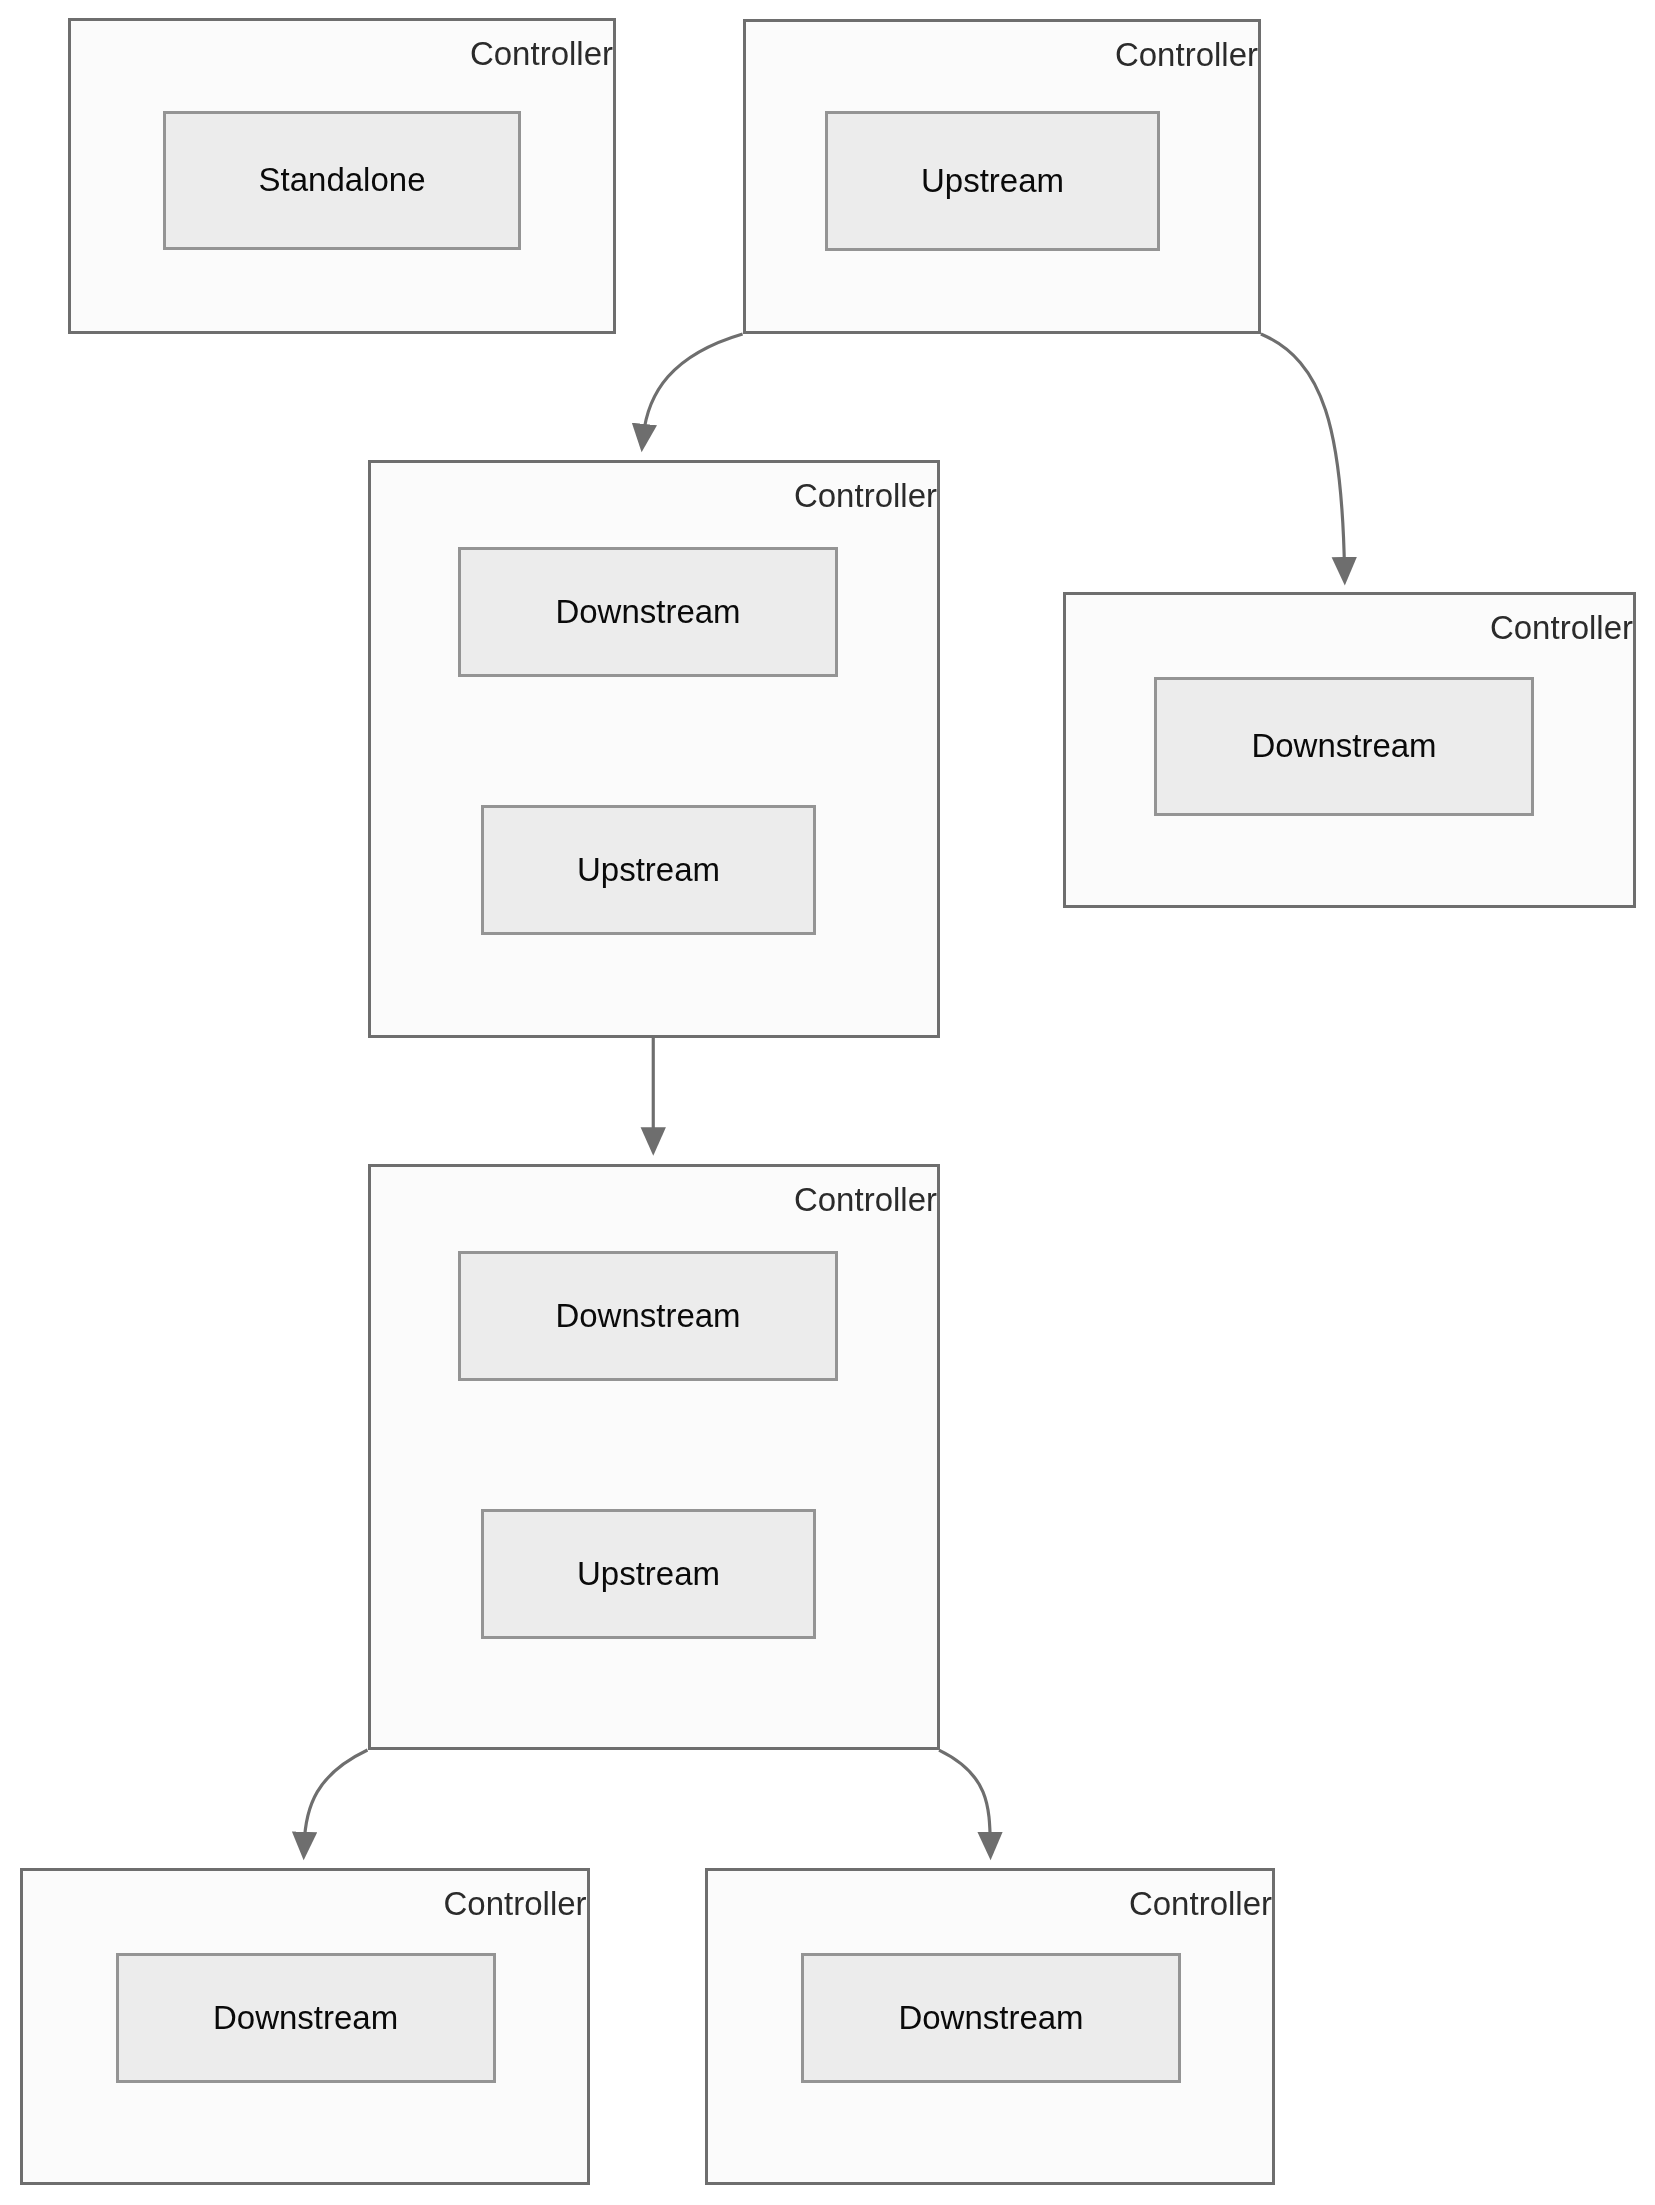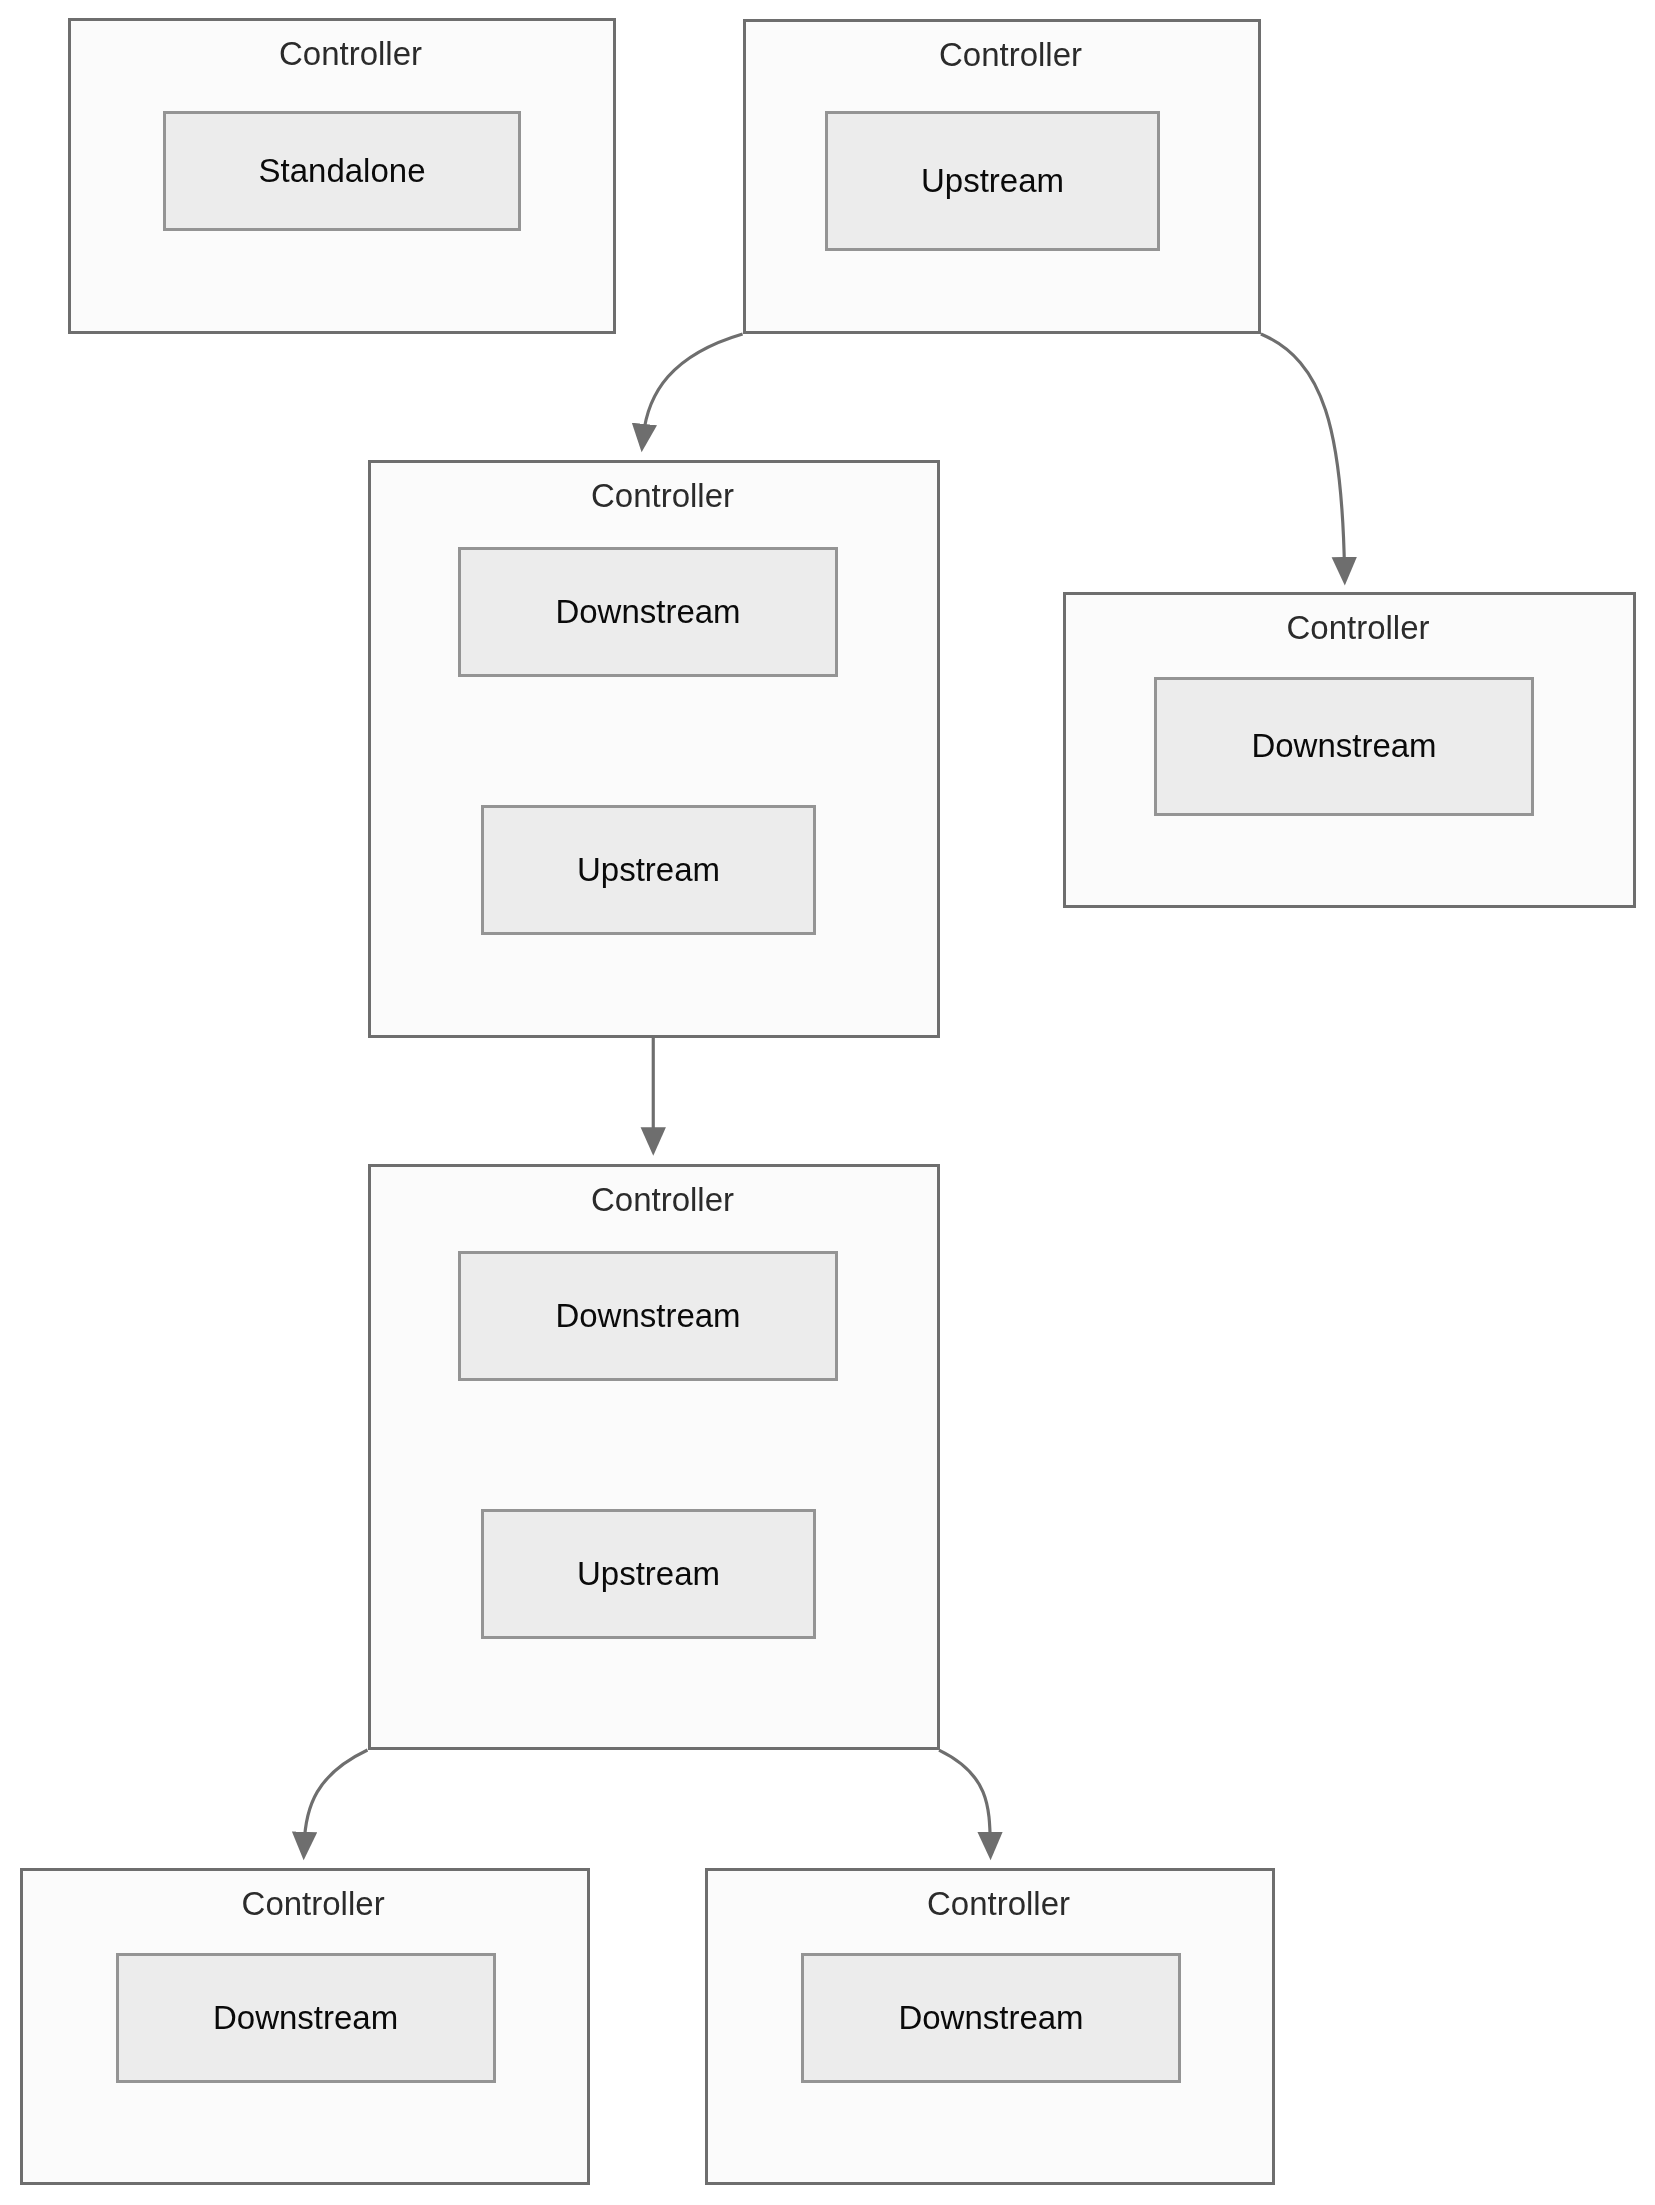--- a/index.html
+++ b/index.html
@@ -28,21 +28,21 @@
   .controller {
     position: absolute;
     box-sizing: border-box;
     background: #fbfbfb;
     border: 3.2px solid #6e6e6e;
   }
   .controller-title {
     position: absolute;
     left: 17px;
     right: 0;
-    text-align: center;
+    text-align: right;
     color: #2b2b2b;
     font-size: 33px;
     line-height: 1.1;
     white-space: nowrap;
   }
   .inner-box {
     position: absolute;
     box-sizing: border-box;
     background: #ececec;
     border: 3.2px solid #949494;
@@ -73,21 +73,21 @@
         <path d="M 1990 527 C 2090 570 2118 680 2122 900" marker-end="url(#arrowhead)"></path>
         <path d="M 1031 1638 L 1031 1800" marker-end="url(#arrowhead)"></path>
         <path d="M 580 2762 C 500 2800 482 2850 480 2912" marker-end="url(#arrowhead)"></path>
         <path d="M 1482 2762 C 1560 2800 1562 2850 1563 2912" marker-end="url(#arrowhead)"></path>
       </g>
   </svg>
 
   <div id="nodes">
       <div class="controller" style="left: 68px; top: 18px; width: 548px; height: 316px; background: rgb(251, 251, 251); border-color: rgb(110, 110, 110);">
         <div class="controller-title" style="top: 15px; color: rgb(43, 43, 43);">Controller</div>
-        <div class="inner-box" style="left: 92px; top: 90px; width: 358px; height: 120px; background: rgb(236, 236, 236); border-color: rgb(148, 148, 148);">
+        <div class="inner-box" style="left: 92px; top: 90px; width: 358px; height: 139px; background: rgb(236, 236, 236); border-color: rgb(148, 148, 148);">
           <span class="inner-label">Standalone</span>
         </div>
       </div>
       <div class="controller" style="left: 743px; top: 19px; width: 518px; height: 315px; background: rgb(251, 251, 251); border-color: rgb(110, 110, 110);">
         <div class="controller-title" style="top: 15px; color: rgb(43, 43, 43);">Controller</div>
         <div class="inner-box" style="left: 79px; top: 89px; width: 335px; height: 140px; background: rgb(236, 236, 236); border-color: rgb(148, 148, 148);">
           <span class="inner-label">Upstream</span>
         </div>
       </div>
       <div class="controller" style="left: 368px; top: 460px; width: 572px; height: 578px; background: rgb(251, 251, 251); border-color: rgb(110, 110, 110);">

